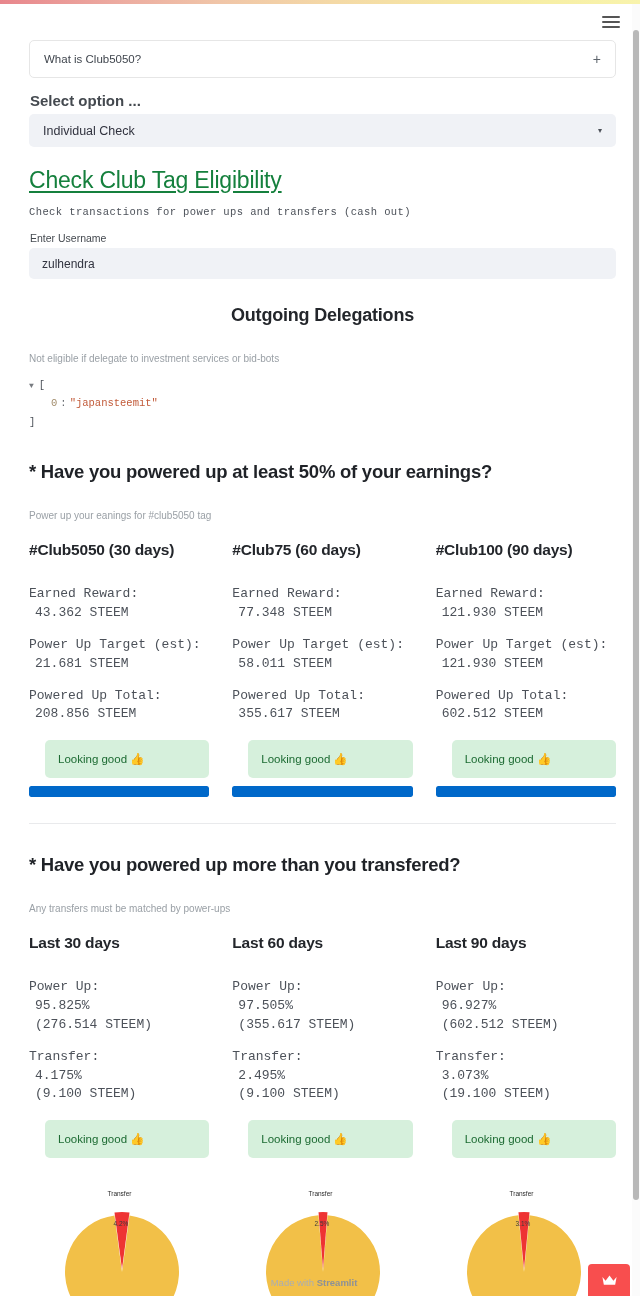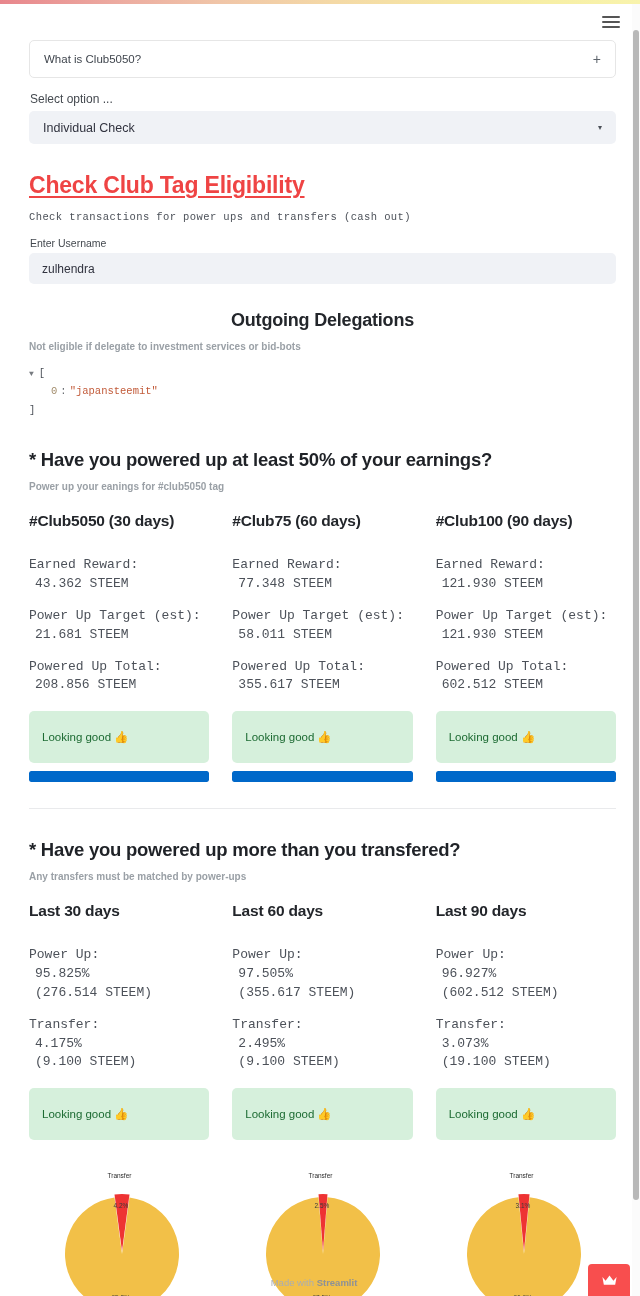--- a/index.html
+++ b/index.html
@@ -91,23 +91,24 @@
     color: #40464e;
   }
   .expander-plus {
     font-size: 14px;
     color: #5d646c;
     line-height: 1;
   }
 
   
   .select-caption {
-    font-size: 12px;
+    font-size: 15px;
     color: #44494f;
     margin: 14px 0 5px 1px;
+    font-weight: bold;
   }
   .select-box {
     background: #f0f2f6;
     border-radius: 5px;
     height: 33px;
     display: flex;
     align-items: center;
     justify-content: space-between;
     padding: 0 14px;
     cursor: pointer;
@@ -116,24 +117,24 @@
     font-size: 12.5px;
     color: #31333f;
   }
   .select-arrow {
     font-size: 8px;
     color: #4c5159;
   }
 
   
   .main-title {
-    margin-top: 28px;
+    margin-top: 20px;
     font-size: 23px;
-    font-weight: 700;
-    color: #ef4444;
+    font-weight: 400;
+    color: #15803d;
     text-decoration: underline;
     text-underline-offset: 3px;
     letter-spacing: -0.2px;
     cursor: pointer;
     display: inline-block;
   }
   .mono-caption {
     font-family: "Liberation Mono", monospace;
     font-size: 10.5px;
     color: #4c5159;
@@ -164,22 +165,21 @@
     font-size: 18px;
     font-weight: 700;
     color: #23262b;
     margin-top: 26px;
     letter-spacing: -0.2px;
     text-align: center;
   }
   .sub-caption {
     font-size: 10px;
     color: #9aa0a6;
-    margin-top: 10px;
-    font-weight: bold;
+    margin-top: 27px;
   }
 
   
   .json-view {
     margin-top: 12px;
     font-family: "Liberation Mono", monospace;
     font-size: 10.5px;
     line-height: 1.75;
     color: #4c5159;
   }
@@ -229,23 +229,24 @@
   .stat-gap { height: 13px; }
 
   
   .alert-success {
     margin-top: 16px;
     background: #d6f0dc;
     color: #1d6b33;
     border-radius: 5px;
     padding: 11px 13px;
     font-size: 11.5px;
-    height: 52px;
+    height: 38px;
     display: flex;
     align-items: center;
+    margin-left: 16px;
   }
 
   
   .progress-outer {
     margin-top: 8px;
     height: 11px;
     border-radius: 2px;
     background: #e9ebef;
     overflow: hidden;
   }

